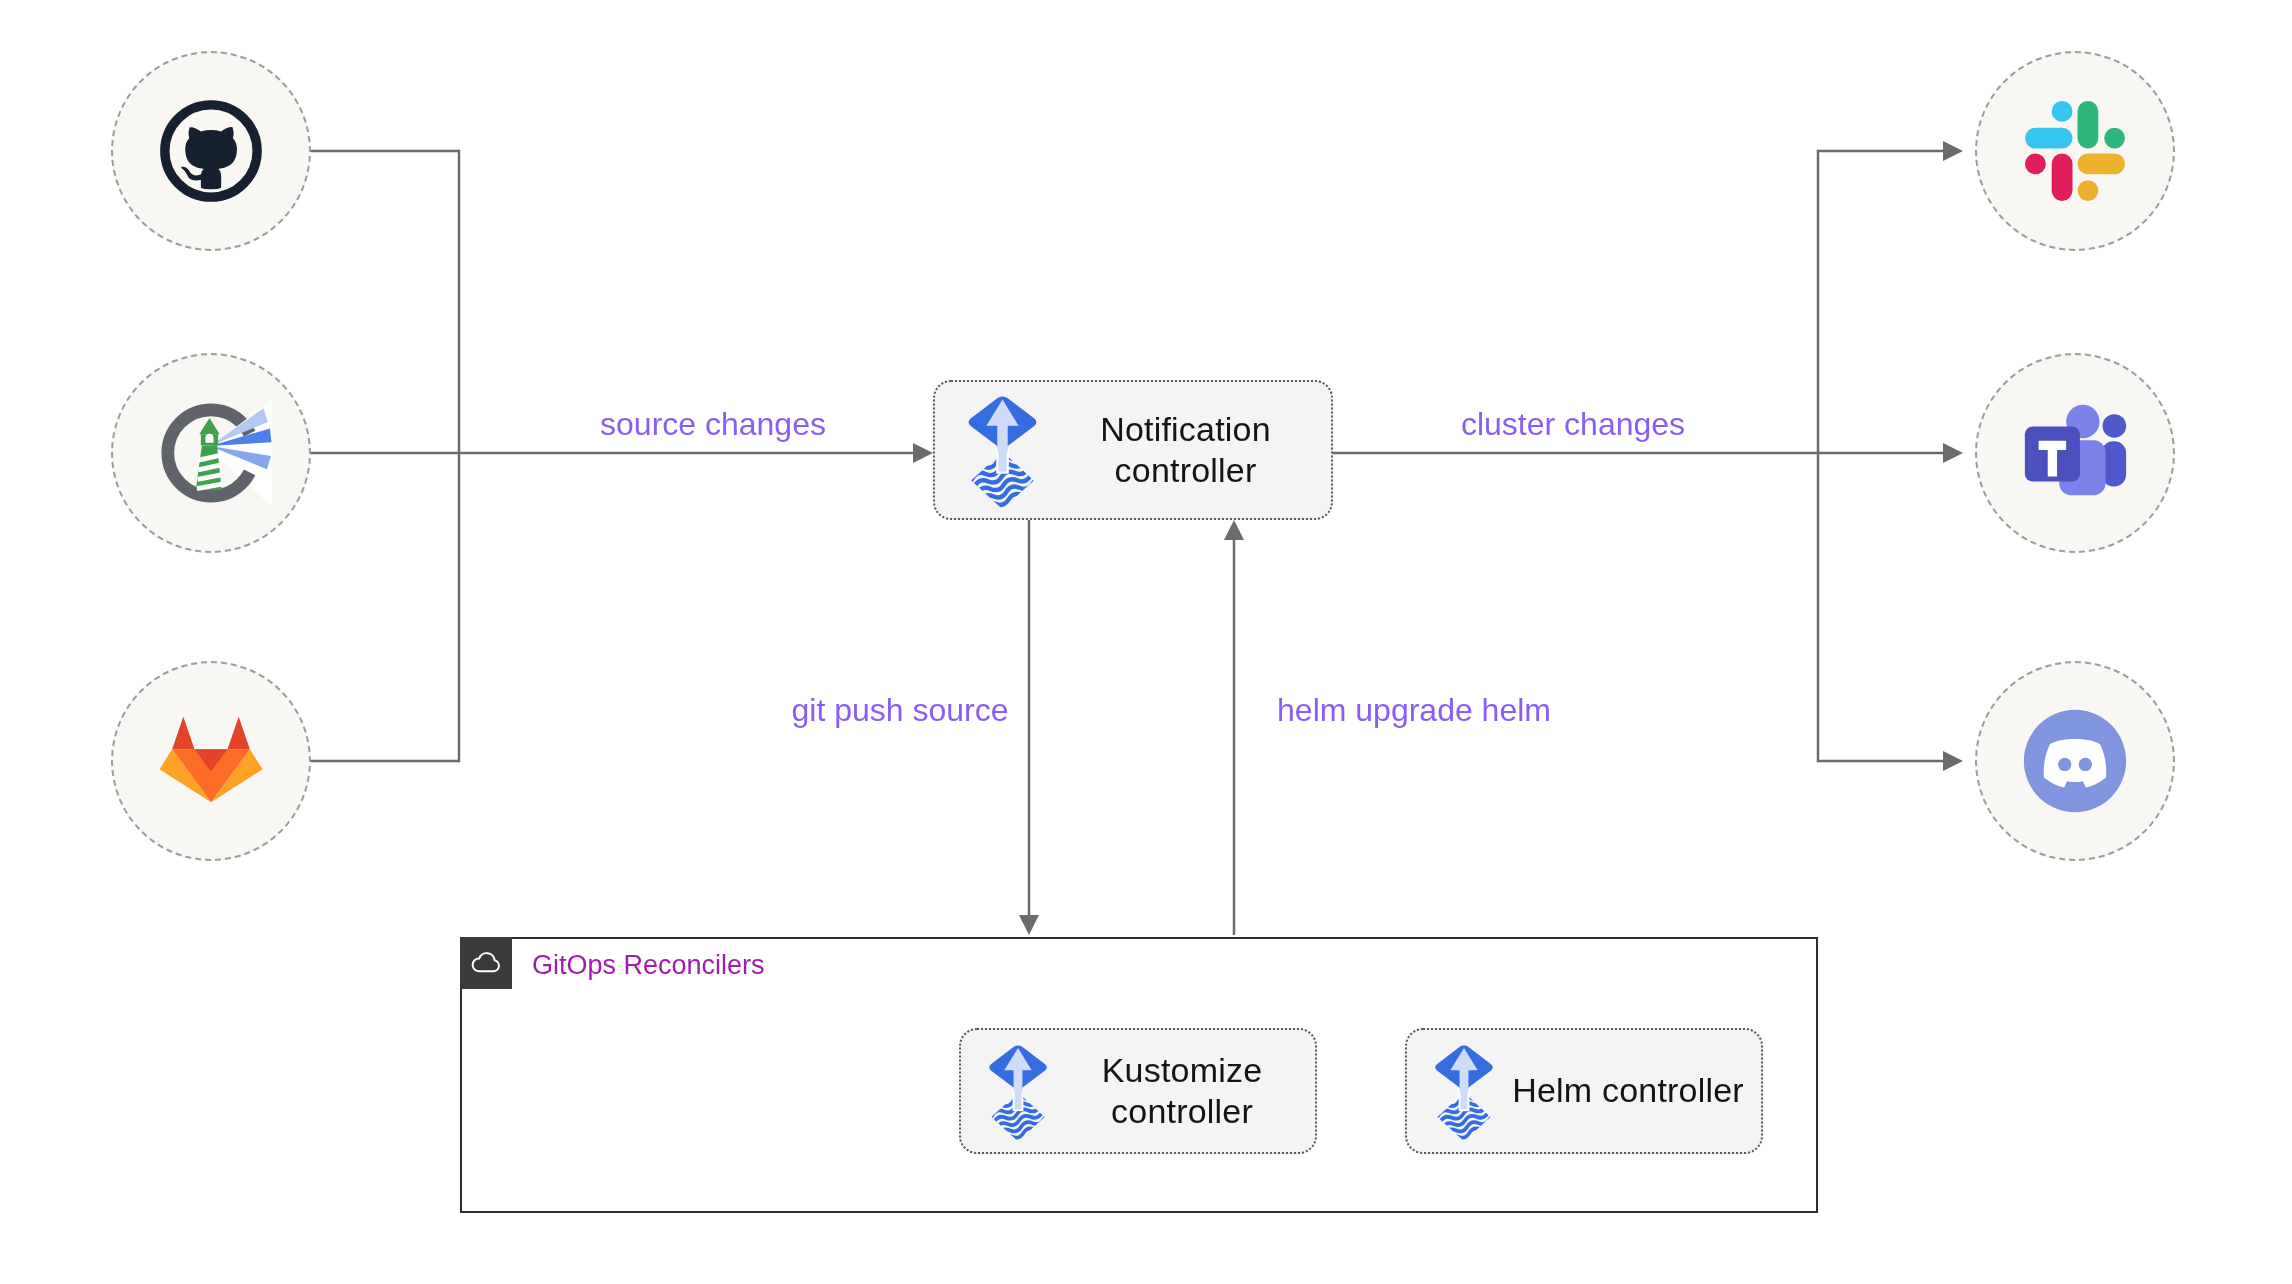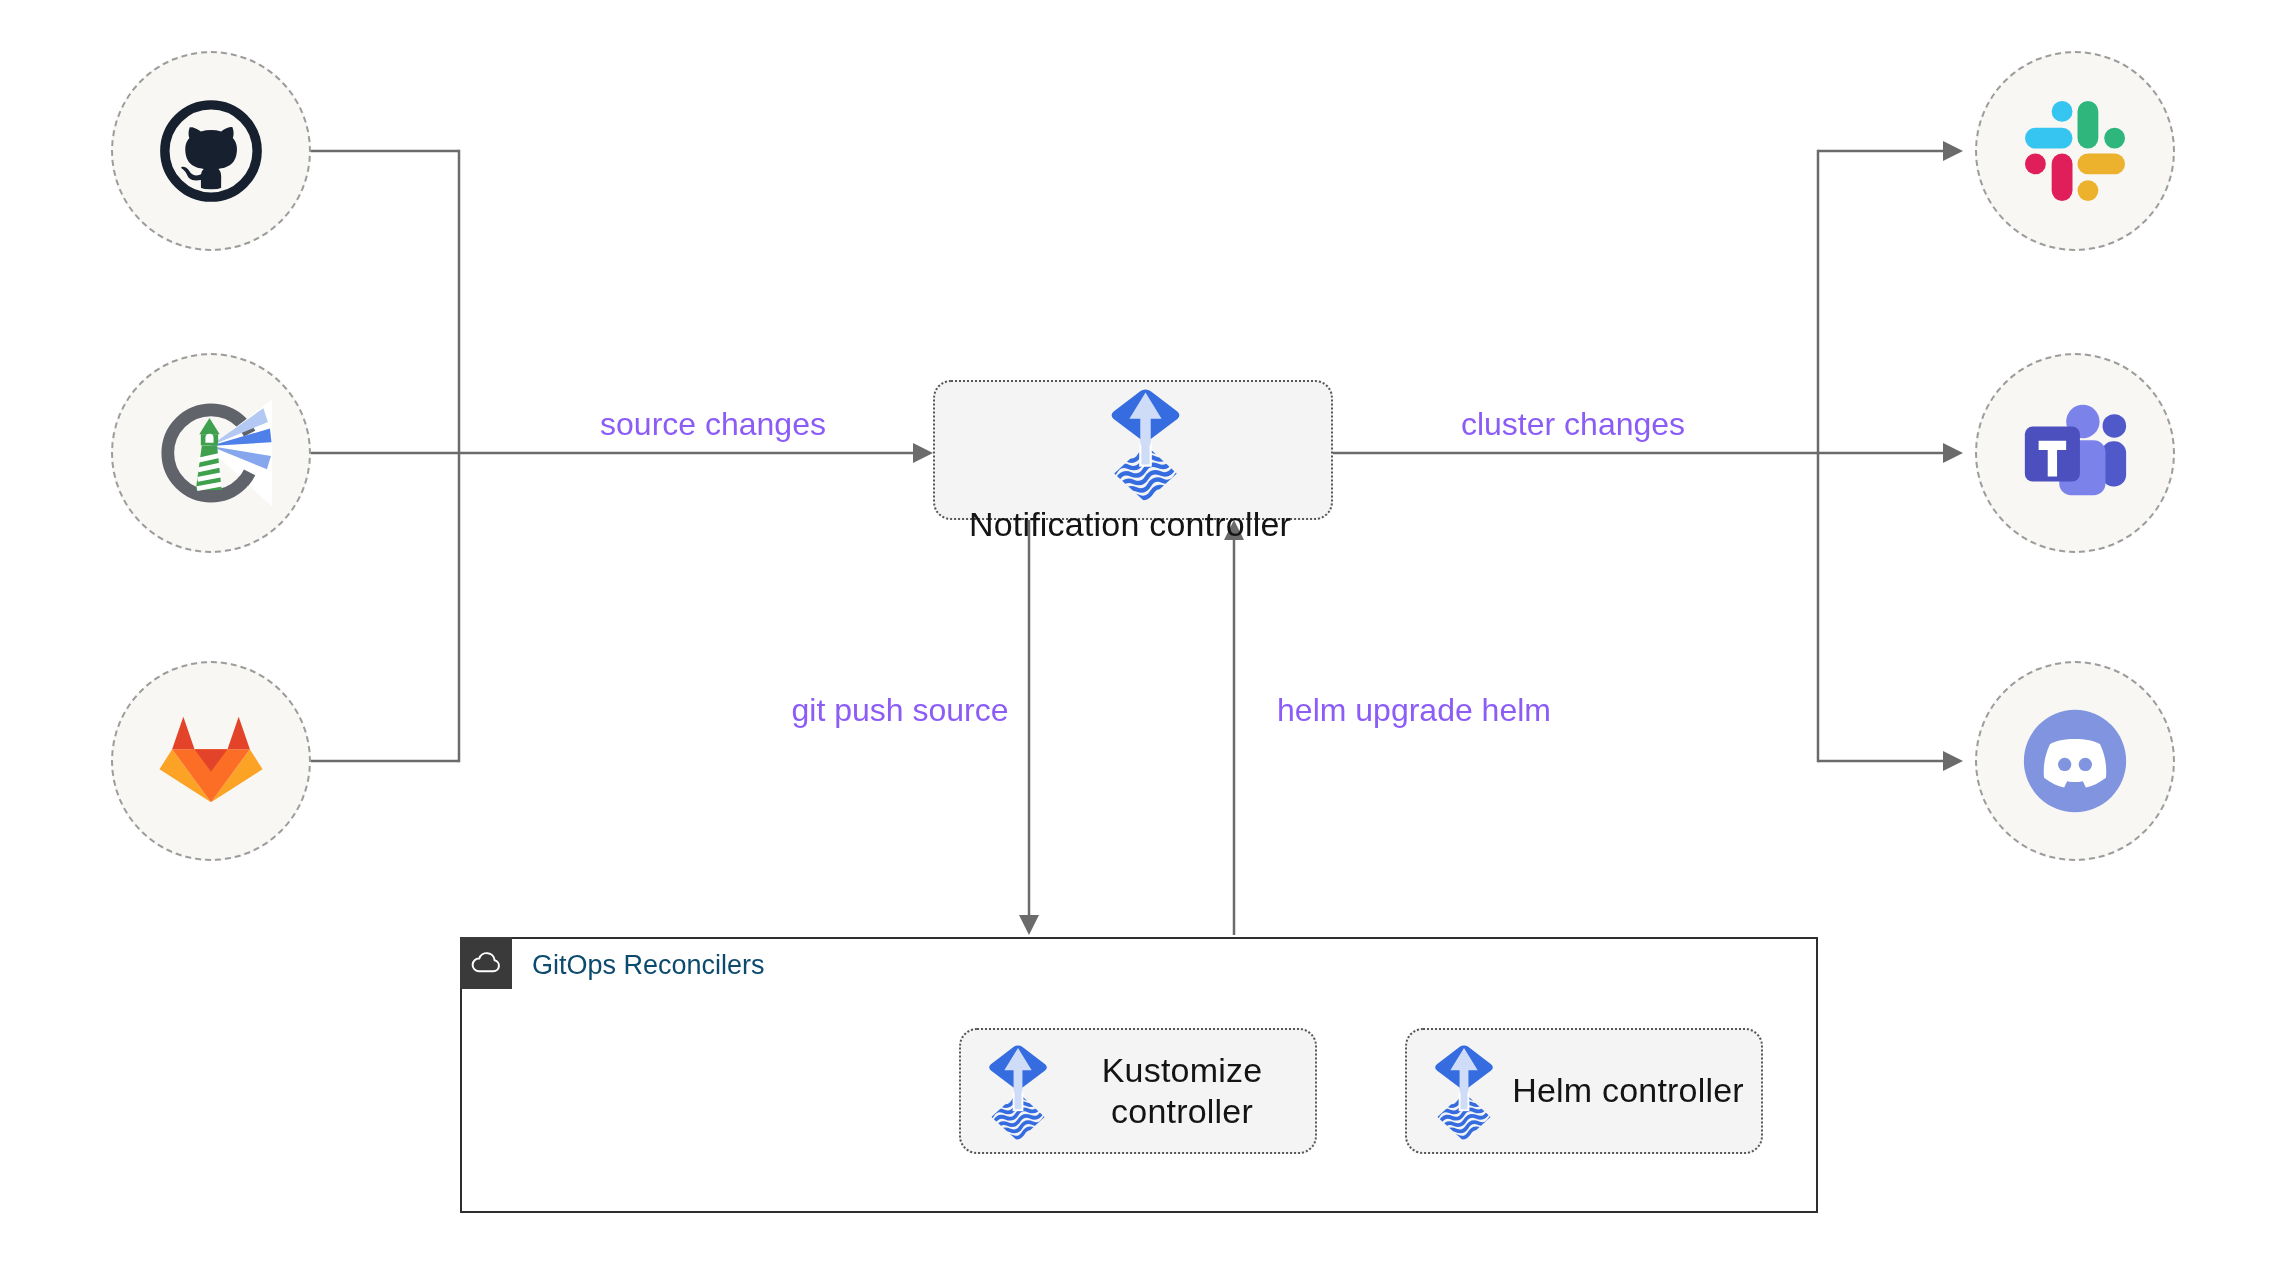--- a/index.html
+++ b/index.html
@@ -8,29 +8,29 @@
   #canvas{position:absolute;inset:0;width:2292px;height:1284px;}
   #wires{position:absolute;left:0;top:0;z-index:1;}
   .circle{position:absolute;width:200px;height:200px;border-radius:50%;
           background:#f8f7f4;border:2px dashed #9c9c9c;box-sizing:border-box;
           display:flex;align-items:center;justify-content:center;z-index:2;}
   .ctrl{position:absolute;background:#f4f4f4;border:2px dotted #565656;
         border-radius:18px;box-sizing:border-box;display:flex;align-items:center;z-index:3;}
   .ctrl .flux{flex:0 0 auto;}
   .ctrl .ctrl-label{flex:1 1 auto;text-align:center;font-size:34px;line-height:1.22;
         color:#141414;padding:0 12px 0 6px;letter-spacing:.2px;}
-  #notification-box{left:933px;top:380px;width:400px;height:140px;flex-direction:column;}
+  #notification-box{left:933px;top:380px;width:400px;height:140px;}
   #notification-box .flux{height:122px;width:87px;margin-left:24px;}
   .inner-ctrl{top:89px;width:358px;height:126px;}
   .inner-ctrl .flux{height:104px;width:74px;margin-left:20px;}
   #group-box{position:absolute;left:460px;top:937px;width:1358px;height:276px;
              border:2px solid #2e2e2e;background:#ffffff;box-sizing:border-box;z-index:2;}
   #group-badge{position:absolute;left:-2px;top:-2px;width:52px;height:52px;background:#3a3a3a;
                display:flex;align-items:center;justify-content:center;}
-  #group-title{position:absolute;left:70px;top:11px;font-size:27px;color:#0c4a6e;}
+  #group-title{position:absolute;left:70px;top:11px;font-size:27px;color:#a21caf;}
   .edge-label{position:absolute;transform:translate(-50%,-50%);white-space:nowrap;
               font-size:32px;color:#8b5cf6;z-index:4;}
   .defs-holder{position:absolute;width:0;height:0;overflow:hidden;}
 </style>
 </head>
 <body>
 
 <svg class="defs-holder" aria-hidden="true">
   <defs>
     <clipPath id="flux-wave-clip">

